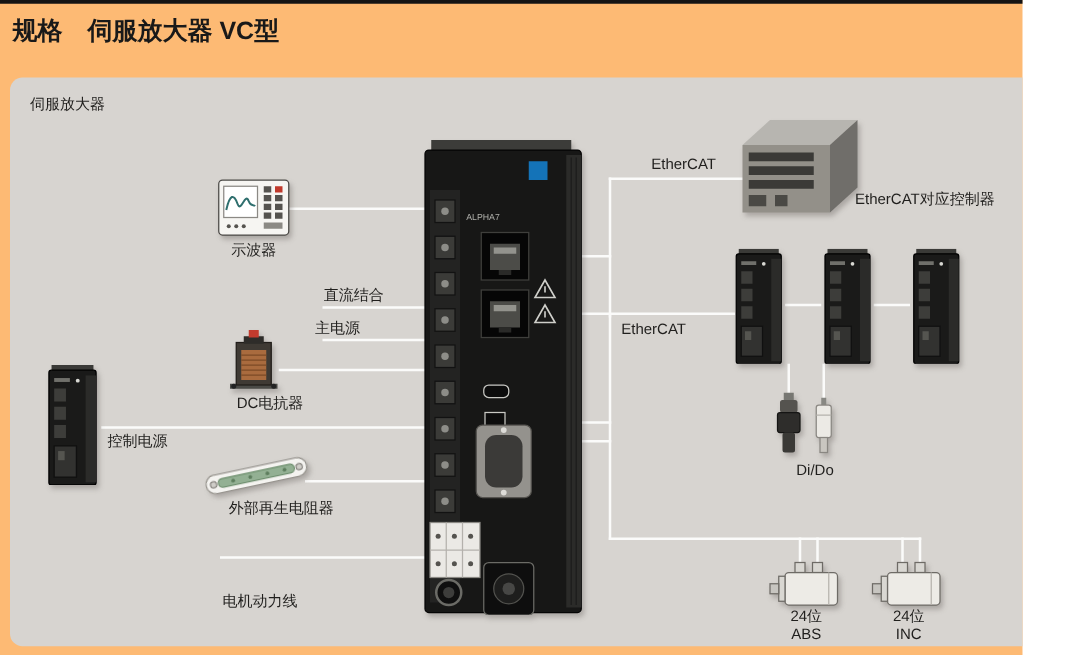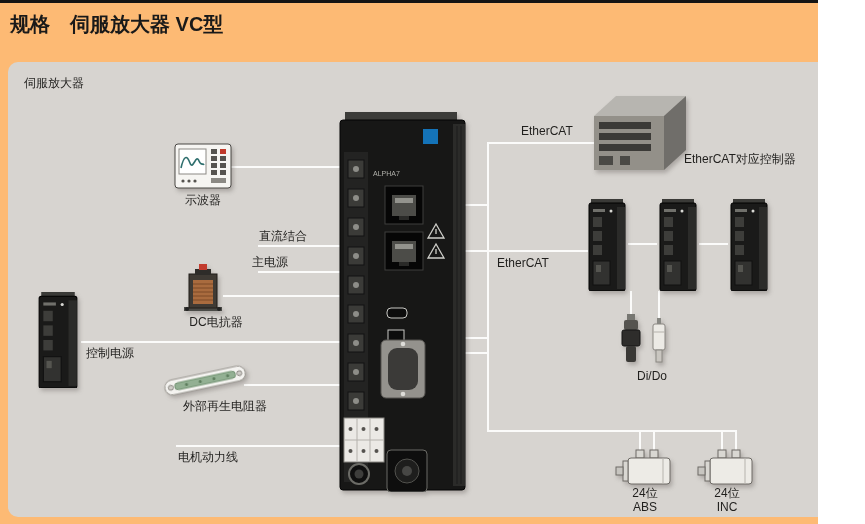--- a/index.html
+++ b/index.html
@@ -256,21 +256,21 @@
         <use href="#sym-motor" xlink:href="#sym-motor"></use>
       </svg>
   </div>
 
   <div class="lbl center" style="left:174px;top:193px;width:58px;">示波器</div>
   <div class="lbl" style="left:259px;top:229px;">直流结合</div>
   <div class="lbl" style="left:252px;top:255px;">主电源</div>
   <div class="lbl center" style="left:170px;top:315px;width:66px;margin-left:13px;">DC电抗器</div>
   <div class="lbl" style="left:86px;top:346px;">控制电源</div>
   <div class="lbl center" style="left:172px;top:399px;width:106px;">外部再生电阻器</div>
-  <div class="lbl" style="left:178px;top:450px;">电机动力线</div>
+  <div class="lbl" style="left:178px;top:474px;">电机动力线</div>
   <div class="lbl" style="left:521px;top:124px;">EtherCAT</div>
   <div class="lbl" style="left:684px;top:152px;">EtherCAT对应控制器</div>
   <div class="lbl" style="left:497px;top:256px;">EtherCAT</div>
   <div class="lbl" style="left:637px;top:369px;">Di/Do</div>
   <div class="lbl pre" style="left:622px;top:487px;width:46px;">24位
 ABS</div>
   <div class="lbl pre" style="left:704px;top:487px;width:46px;">24位
 INC</div>
 </div>
 

